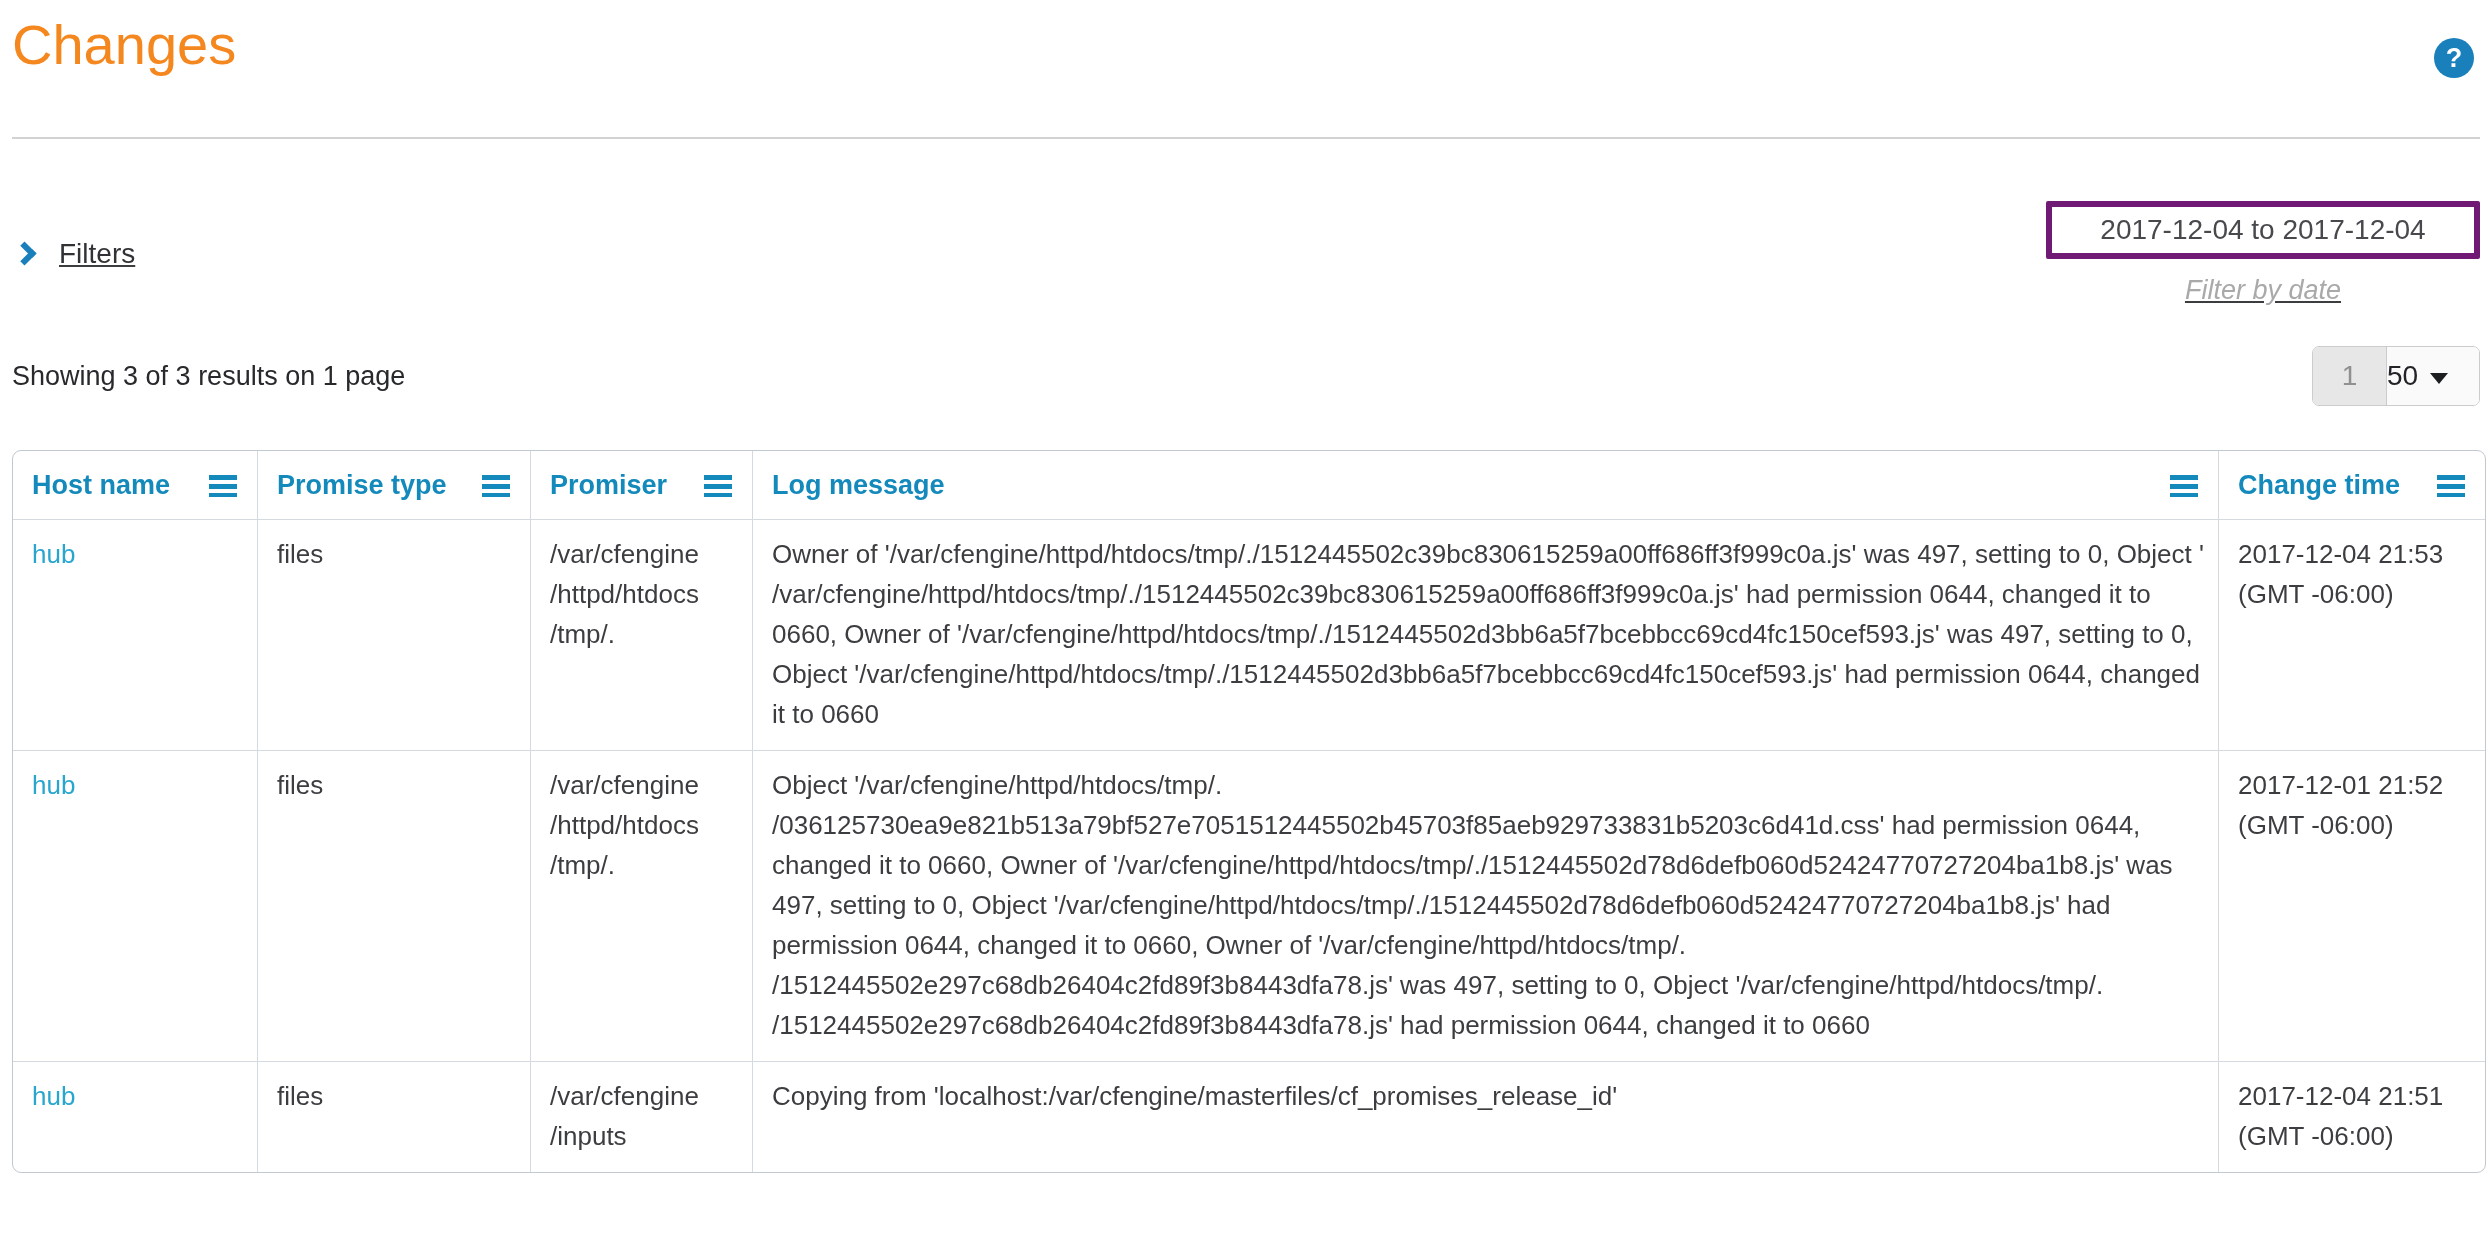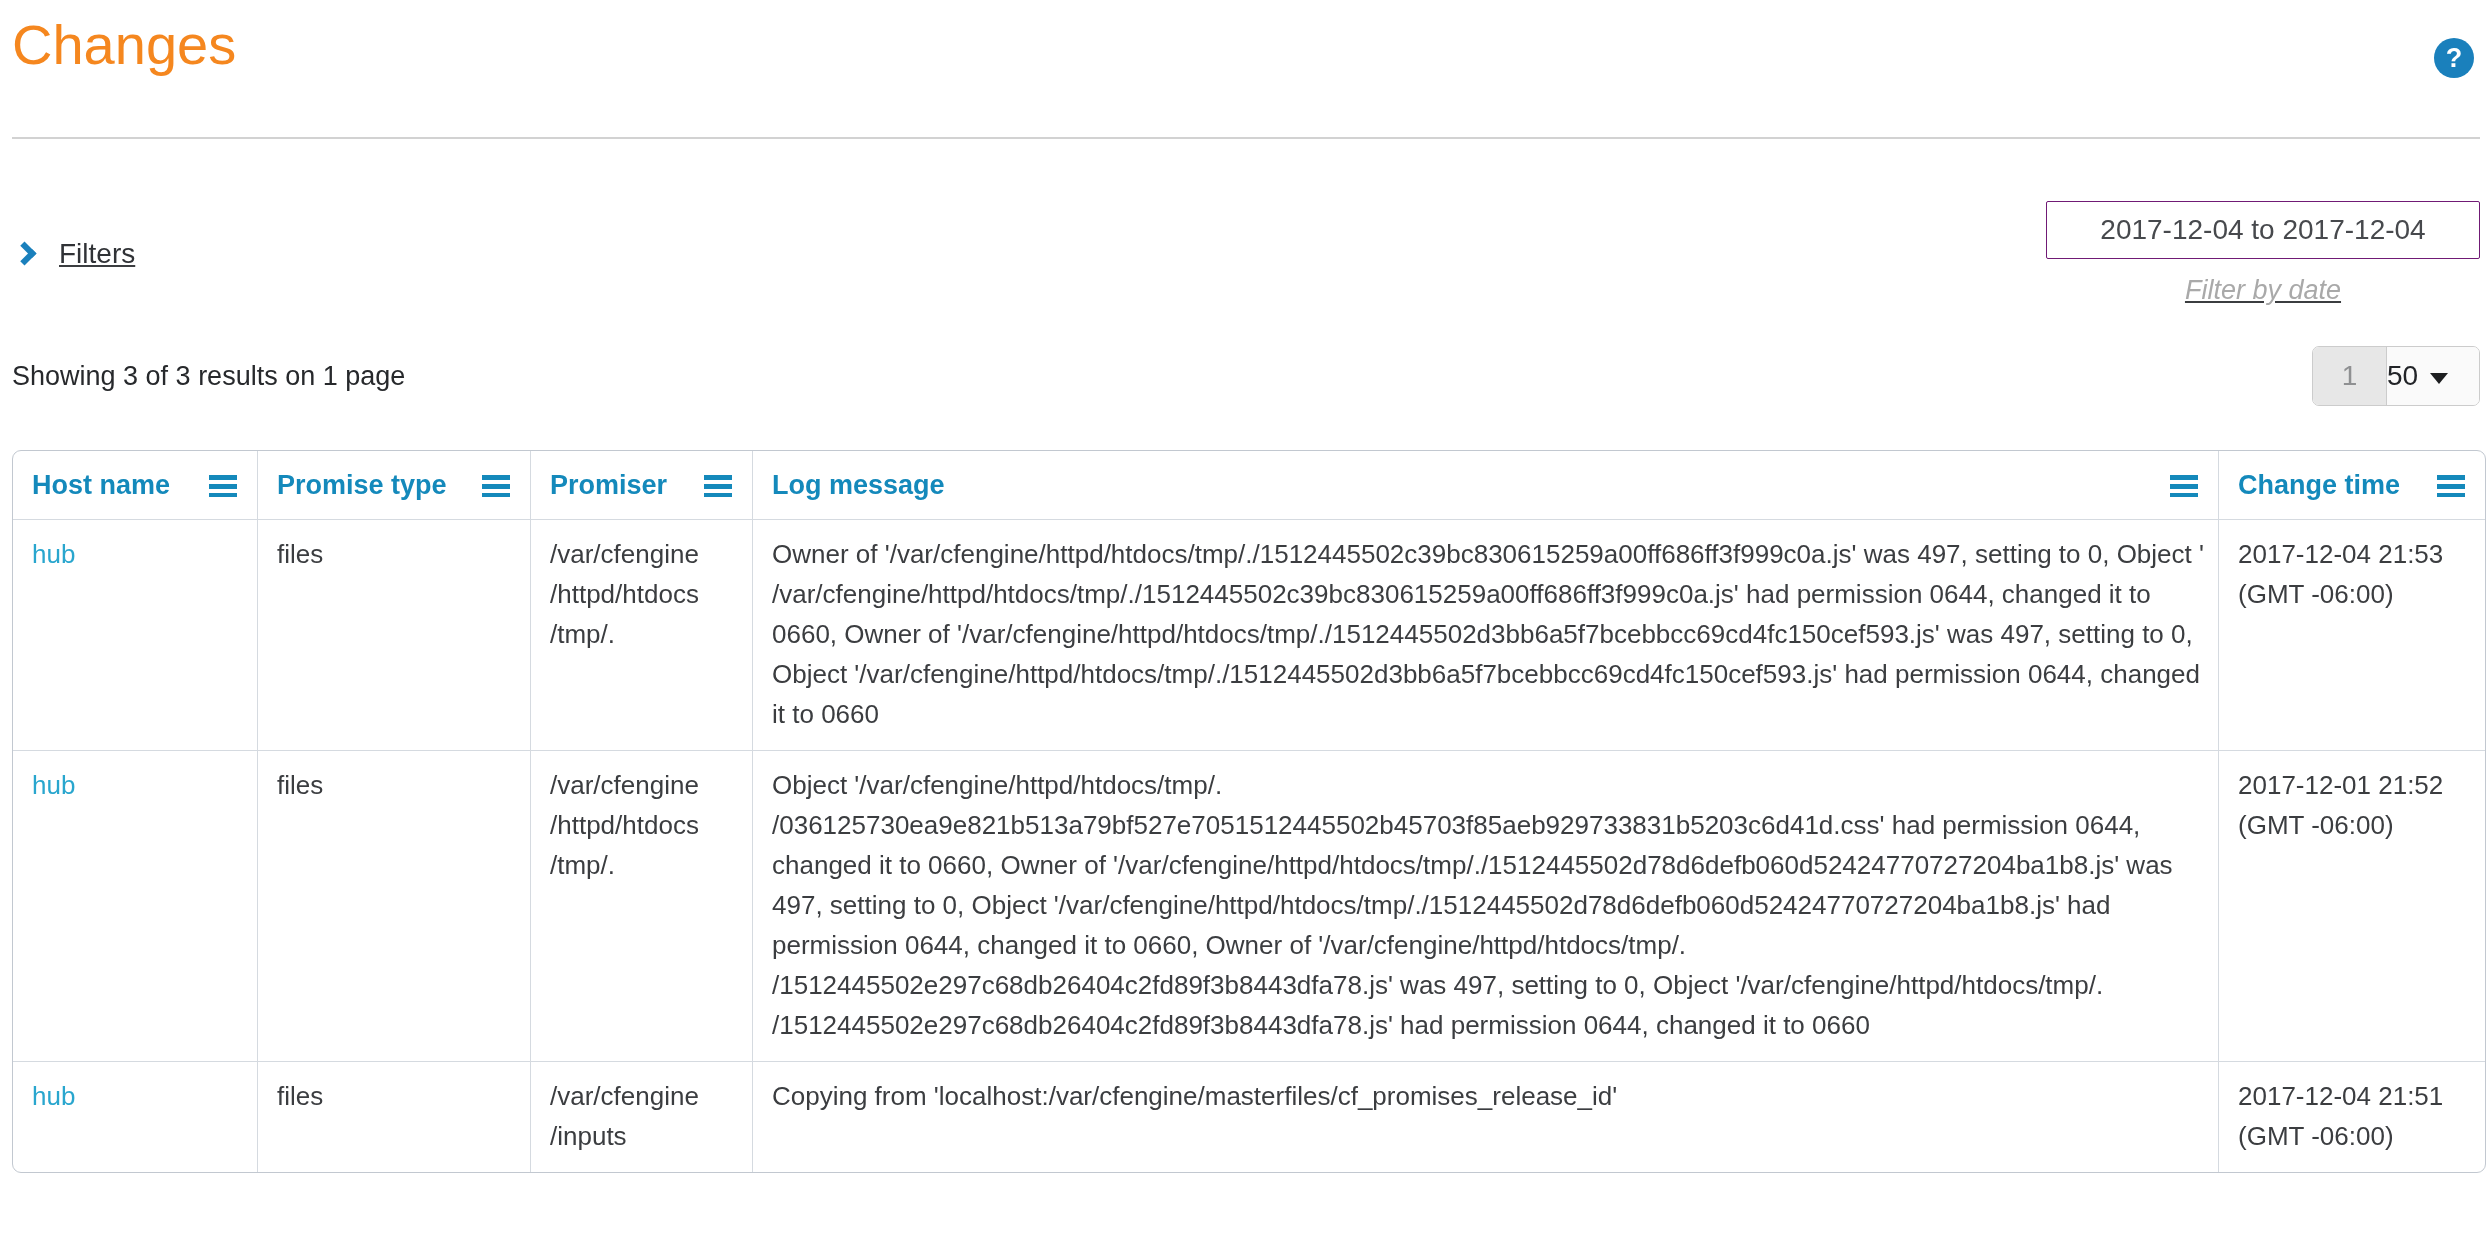--- a/index.html
+++ b/index.html
@@ -31,21 +31,21 @@
   .chevron-right-icon {
     width: 17px; height: 17px;
     border-right: 6px solid #1a80bc; border-top: 6px solid #1a80bc;
     transform: rotate(45deg);
     margin-left: 4px;
   }
   .filters-label { font-size: 28px; color: #303236; }
   .date-filter { width: 434px; }
   .date-input {
     width: 434px; height: 58px;
-    border: 1px solid #701a75; border-radius: 2px;
+    border: 6px solid #701a75; border-radius: 2px;
     font-family: "Liberation Sans", sans-serif;
     font-size: 28px; color: #47494d;
     text-align: center; background: #ffffff;
   }
   .date-hint { margin-top: 16px; text-align: center; font-size: 27px; font-style: italic; color: #a9a9a9; }
 
   
   .summary-row { display: flex; justify-content: space-between; align-items: center; margin-top: 40px; }
   .results-summary { font-size: 27px; color: #27292c; }
   .pagination {

